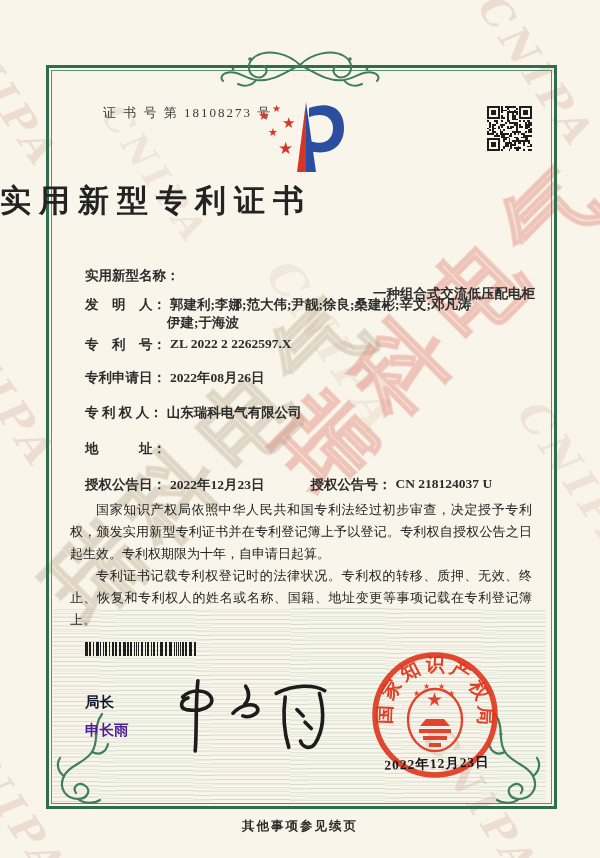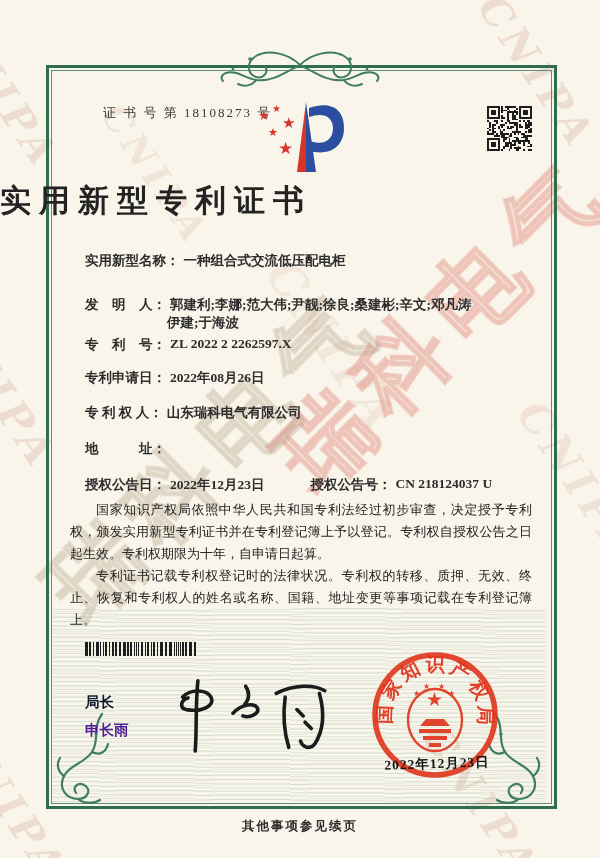--- a/index.html
+++ b/index.html
@@ -356,21 +356,21 @@
         <rect x="12" y="24" width="1" height="1" fill="#1d1d1d"></rect>
         <rect x="16" y="24" width="1" height="1" fill="#1d1d1d"></rect>
         <rect x="17" y="24" width="1" height="1" fill="#1d1d1d"></rect>
         <rect x="20" y="24" width="1" height="1" fill="#1d1d1d"></rect>
         <rect x="23" y="24" width="1" height="1" fill="#1d1d1d"></rect>
         <rect x="24" y="24" width="1" height="1" fill="#1d1d1d"></rect>
       </svg></div>
 
   <div class="title">实用新型专利证书</div>
 
-  <div class="field" style="top:252px;">
+  <div class="field" style="top:267px;flex-direction:column;">
     <span class="lab">实用新型名称：</span>
     <span class="val">一种组合式交流低压配电柜</span>
   </div>
 
   <div class="field" style="top:296px;">
     <span class="lab">发　明　人：</span>
     <span class="val">郭建利;李娜;范大伟;尹靓;徐良;桑建彬;辛文;邓凡涛</span>
   </div>
   <div class="cont" style="top:314px;">伊建;于海波</div>
 

